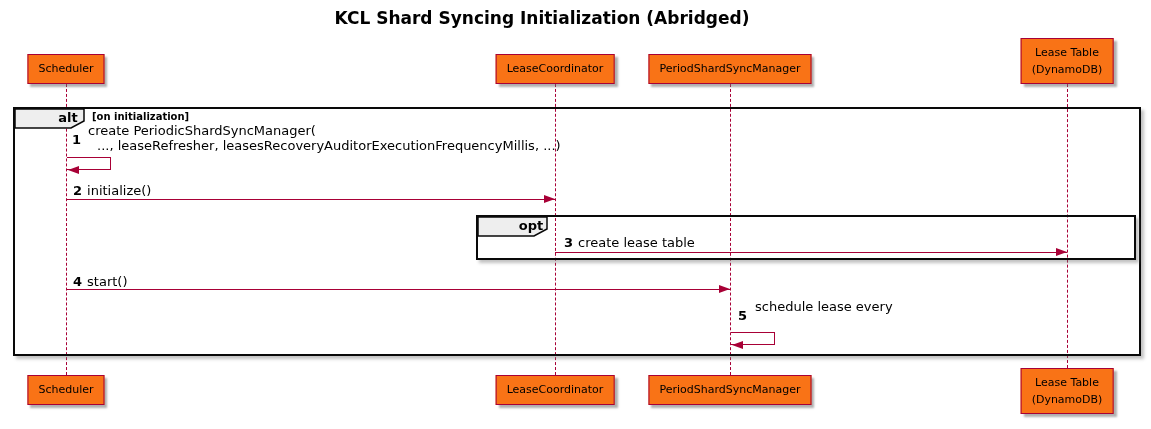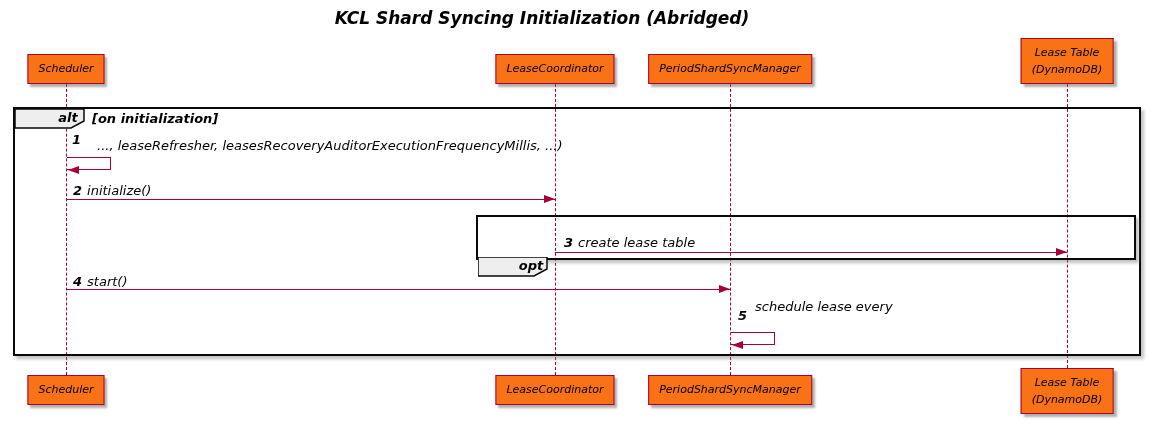--- a/index.html
+++ b/index.html
@@ -1,18 +1,18 @@
 <!DOCTYPE html>
 <html><head>
 <meta charset="utf-8">
 <style>
   html,body{margin:0;padding:0;background:#ffffff;}
   .canvas{
     position:relative;width:1151px;height:420px;background:#ffffff;overflow:hidden;
-    font-family:"DejaVu Sans","Liberation Sans",sans-serif;color:#000;font-style:italic;
+    font-family:"DejaVu Sans","Liberation Sans",sans-serif;color:#000;
   }
   .title{
     position:absolute;top:8px;left:0;width:1084px;text-align:center;
     font-size:17px;font-weight:bold;color:#000;
   }
   .participant{
     position:absolute;transform:translateX(-50%);
     background:#f97316;border:1.5px solid #A80036;
     box-shadow:3px 3px 2px rgba(110,110,110,0.55);
     font-size:11px;line-height:17px;text-align:center;
@@ -27,21 +27,21 @@
   }
   .frame-label{
     position:absolute;width:70px;height:20px;
   }
   .frame-label svg{position:absolute;left:0;top:0;}
   .frame-label .op{
     position:absolute;left:0;top:1px;width:56px;text-align:center;
     font-size:13px;font-weight:bold;padding-left:25px;
   }
   .condition{
-    position:absolute;font-size:13px;font-weight:bold;white-space:nowrap;
+    position:absolute;font-size:10px;font-weight:bold;white-space:nowrap;
   }
   .msg-label{
     position:absolute;font-size:13px;white-space:nowrap;display:flex;gap:5px;align-items:baseline;
   }
   .msg-label .num{font-weight:bold;}
   .msg-text{position:absolute;font-size:13px;white-space:nowrap;}
   .msg-num{position:absolute;font-size:13px;font-weight:bold;}
   .arrow-line{position:absolute;height:0;border-top:1px solid #A80036;}
   .arrow-head-right{
     position:absolute;width:0;height:0;
@@ -84,33 +84,34 @@
   <div class="frame" style="left:13px;top:107px;width:1128px;height:249px;"></div>
   <div class="frame-label" style="left:15px;top:109px;">
     <svg width="70" height="20" viewBox="0 0 70 20">
       <path d="M0,0 L69,0 L69,12 L56,19 L0,19 Z" fill="#EEEEEE" stroke="#090909" stroke-width="1.5"></path>
     </svg>
     <span class="op">alt</span>
   </div>
   <div class="condition" style="left:92px;top:111px;">[on initialization]</div>
 
   <div class="msg-num" style="left:72px;top:132px;">1</div>
+  <div class="msg-text" style="left:88px;top:123px;">create PeriodicShardSyncManager(</div>
   <div class="msg-text" style="left:97px;top:138px;">..., leaseRefresher, leasesRecoveryAuditorExecutionFrequencyMillis, ...)</div>
   <div class="self-loop" style="left:67px;top:157px;width:44px;height:13px;"></div>
   <div class="arrow-head-left" style="left:68px;top:166px;"></div>
 
   <div class="msg-label" style="left:73px;top:183px;">
     <span class="num">2</span>
     <span>initialize()</span>
   </div>
   <div class="arrow-line" style="left:67px;top:199px;width:488px;"></div>
   <div class="arrow-head-right" style="left:544px;top:195px;"></div>
 
   <div class="frame" style="left:476px;top:215px;width:660px;height:45px;"></div>
-  <div class="frame-label" style="left:478px;top:217px;margin-top:40px;">
+  <div class="frame-label" style="left:478px;top:217px;">
     <svg width="70" height="20" viewBox="0 0 70 20">
       <path d="M0,0 L69,0 L69,12 L56,19 L0,19 Z" fill="#EEEEEE" stroke="#090909" stroke-width="1.5"></path>
     </svg>
     <span class="op">opt</span>
   </div>
 
   <div class="msg-label" style="left:564px;top:235px;">
     <span class="num">3</span>
     <span>create lease table</span>
   </div>

